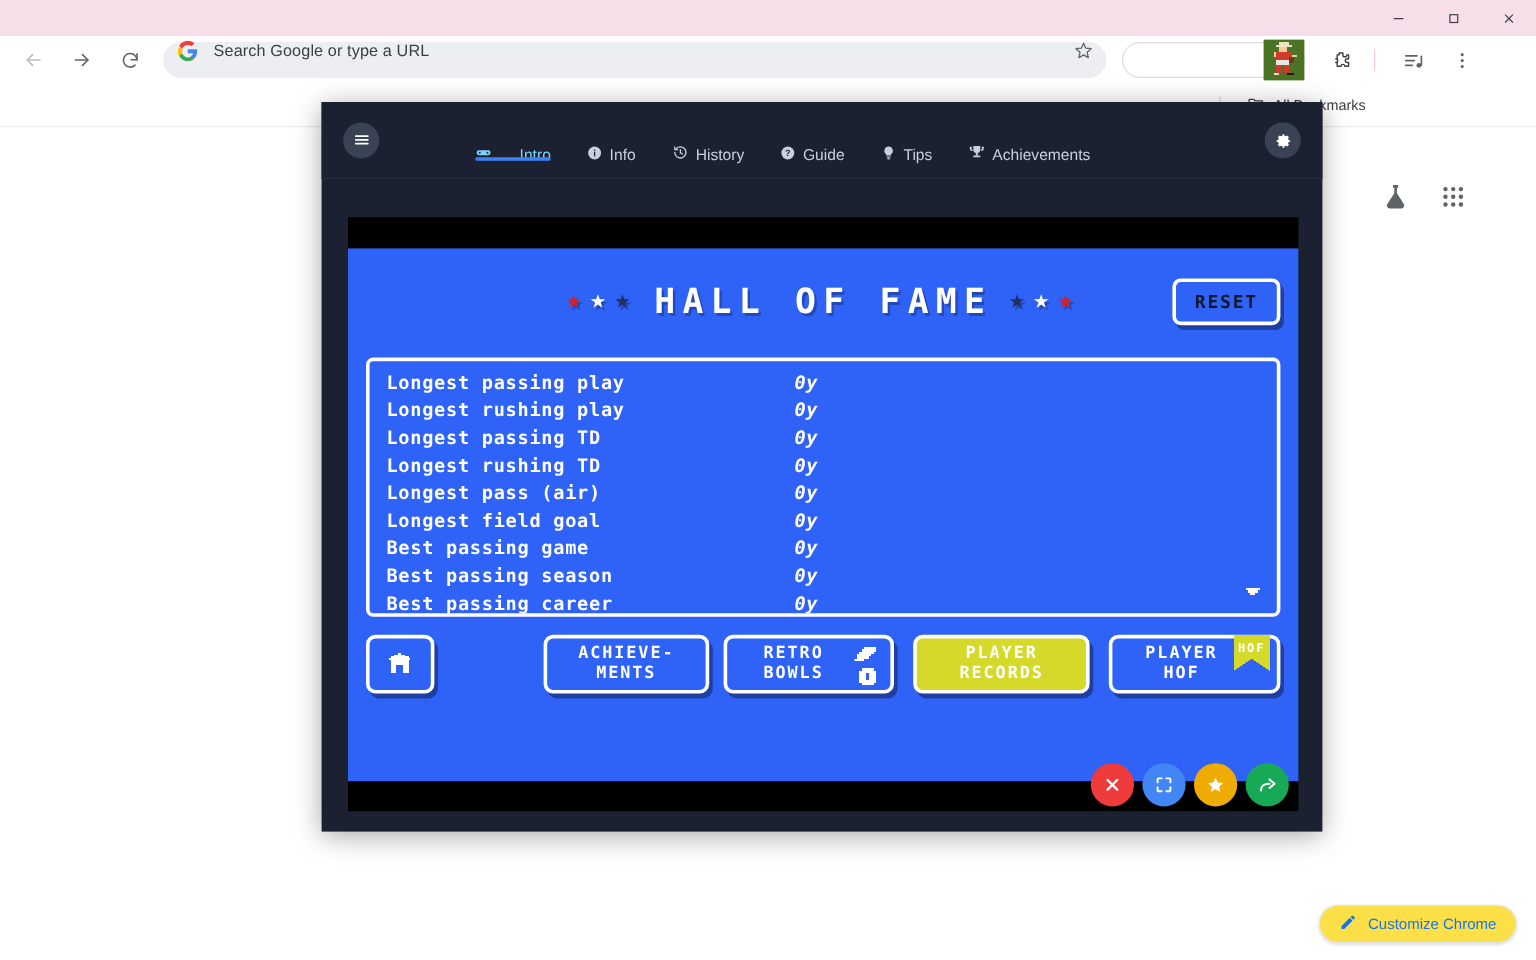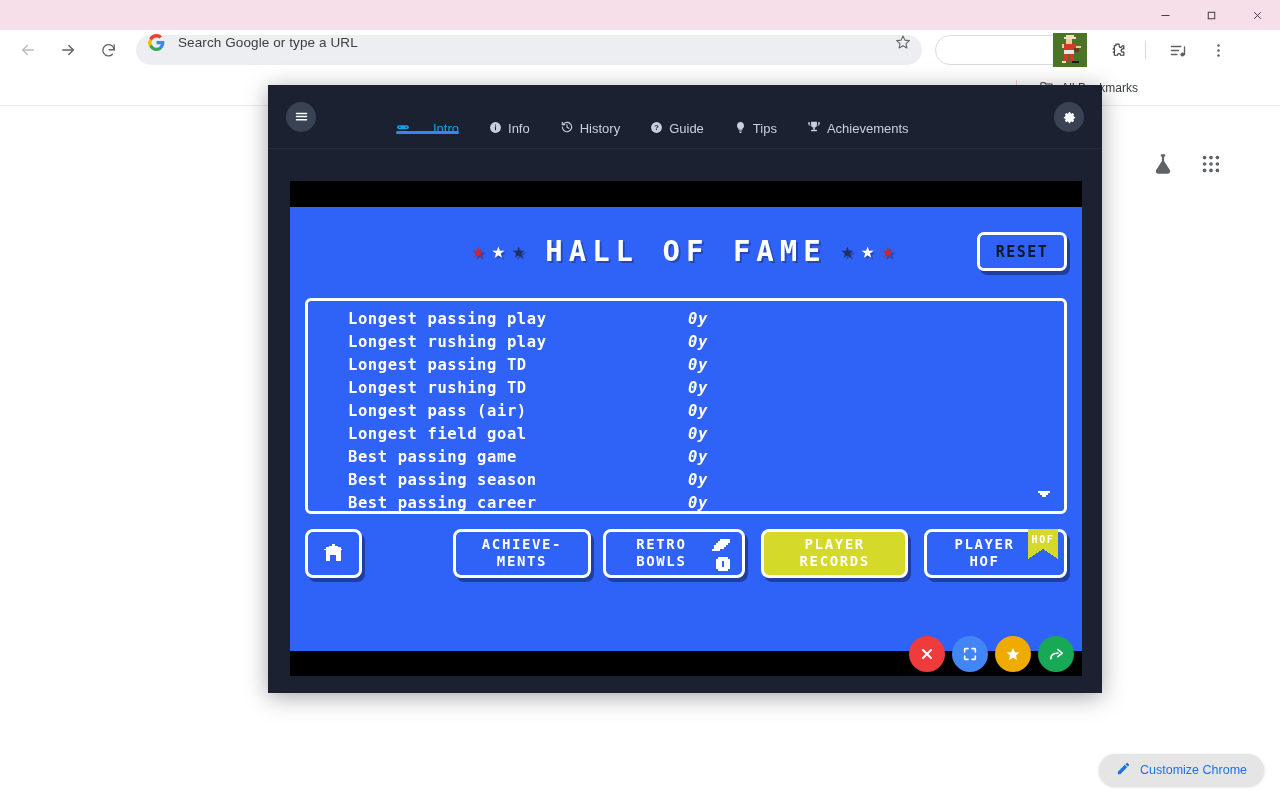--- a/index.html
+++ b/index.html
@@ -73,21 +73,21 @@
     position: absolute; left: 0; top: 105px; width: 1280px; height: 695px;
     background: #ffffff; border-top: 1px solid #e8eaed;
   }
   .ntp-icons {
     position: absolute; right: 58px; top: 45px;
     display: flex; align-items: center; gap: 24px; color: #5f6368;
   }
   .ntp-smalltext { position:absolute; right: 186px; top: 52px; font-size: 11px; color:#5f6368;}
   .customize {
     position: absolute; right: 16px; bottom: 14px; height: 32px;
-    background: #e5e5e5; border: 1px solid #e4e6e9; border-radius: 16px;
+    background: #fde047; border: 1px solid #e4e6e9; border-radius: 16px;
     display: flex; align-items: center; gap: 9px; padding: 0 16px;
     color: #1a73e8; font-size: 12.5px;
     box-shadow: 0 1px 3px rgba(60,64,67,.22);
     justify-content: space-between;
   }
 
   
   .game-window {
     position: absolute; left: 268px; top: 85px; width: 834px; height: 608px;
     background: #1b2130;
@@ -103,21 +103,21 @@
     width: 30px; height: 30px; border-radius: 50%;
     background: #3a4354; display: flex; align-items: center; justify-content: center;
     flex: 0 0 auto;
   }
   .nav-tabs { display: flex; align-items: center; gap: 30px; margin-left: 80px; height: 100%; }
   .nav-tab {
     display: flex; align-items: center; gap: 6px;
     color: #c9cfdb; font-size: 13px; height: 100%;
     position: relative; padding-top: 24px;
   }
-  .nav-tab.active { color: #0ea5e9; gap: 23px; }
+  .nav-tab.active { color: #7dd3fc; gap: 23px; }
   .nav-tab.active::after {
     content: ""; position: absolute; left: 0; right: 0; bottom: 14px;
     height: 3px; background: #3b82f6; border-radius: 2px;
   }
   .nav-tab svg { flex: 0 0 auto; }
   .gear-btn { position: absolute; right: 18px; top: 17px; }
 
   
   .canvas {
     position: absolute; left: 22px; top: 96px; width: 792px; height: 495px;
@@ -150,21 +150,21 @@
     display: flex; align-items: center; justify-content: center;
     color: #0f172a; font-size: 15px; letter-spacing: 1.5px; font-weight: bold;
     box-shadow: 3px 4px 0 rgba(0,0,0,.35);
   }
 
   .list-box {
     position: absolute; left: 15px; top: 91px; width: 762px; height: 216px;
     border: 3px solid #ffffff; border-radius: 6px;
     overflow: hidden; background: #2f62f7;
   }
-  .list-inner { padding: 6px 0 0 14px; margin-left: 26px; }
+  .list-inner { padding: 6px 0 0 14px; }
   .hof-row {
     height: 23px; display: flex; align-items: center;
     color: #ffffff; font-size: 15.5px; font-weight: bold; letter-spacing: .6px;
   }
   .hof-label { width: 340px; white-space: nowrap; }
   .hof-value { width: 60px; font-style: italic; }
   .scroll-arrow {
     position: absolute; right: 12px; bottom: 9px; color: #ffffff; font-size: 13px;
     line-height: 1;
   }

